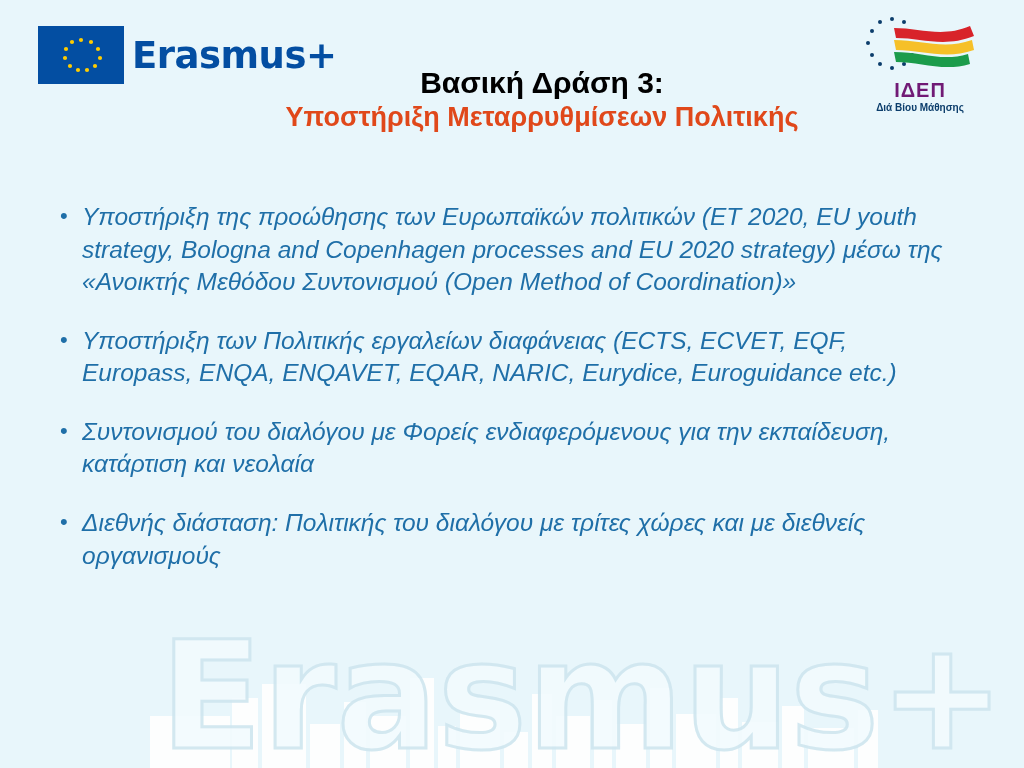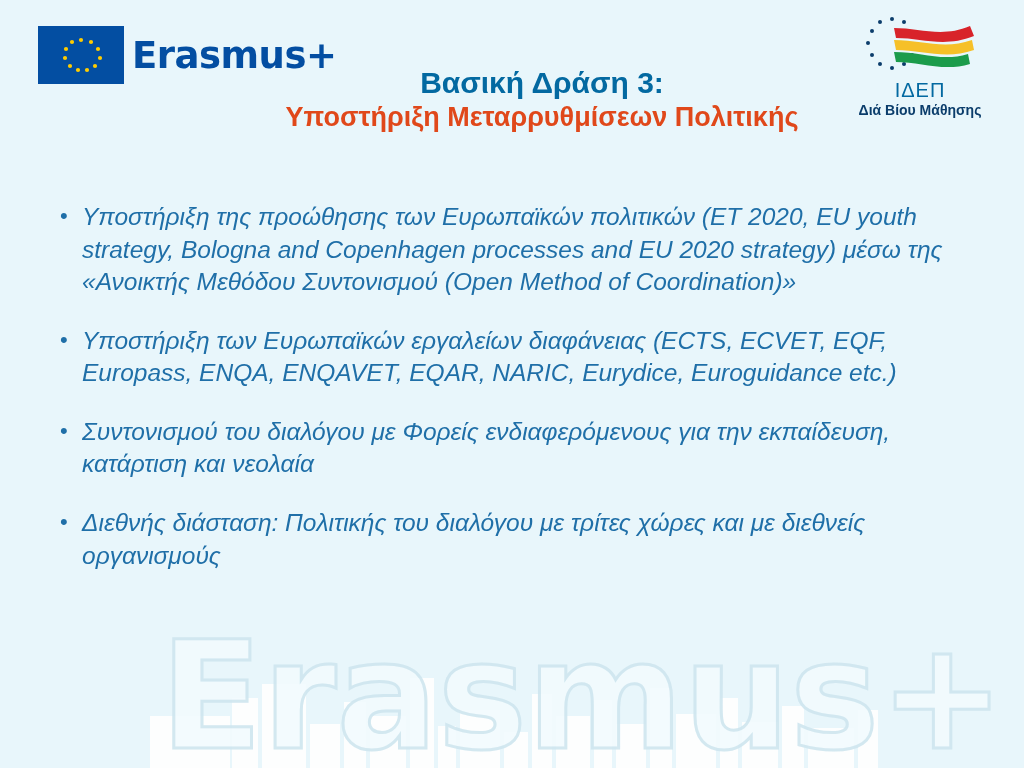--- a/index.html
+++ b/index.html
@@ -67,41 +67,41 @@
     position: absolute;
     right: 34px;
     top: 14px;
     width: 140px;
     height: 104px;
     text-align: center;
   }
   #idep-logo svg { display: block; }
   #idep-name {
     font-size: 20px;
-    font-weight: normal;
-    color: #0369a1;
+    font-weight: bold;
+    color: #701a75;
     letter-spacing: 1px;
     line-height: 1;
   }
   #idep-tagline {
-    font-size: 14px;
+    font-size: 10px;
     font-weight: bold;
     color: #0b3d6b;
     margin-top: 2px;
   }
 
   #title-block {
     position: absolute;
     left: 0;
     right: 0;
     top: 66px;
     text-align: center;
   }
   #title-line1 {
-    color: #0369a1;
+    color: #000000;
     font-size: 30px;
     font-weight: bold;
     line-height: 1.15;
     margin-left: 60px;
   }
   #title-line2 {
     color: #e0481a;
     font-size: 27px;
     font-weight: bold;
     line-height: 1.2;
@@ -228,21 +228,21 @@
 
 </div>
 
 <ul id="slide-body">
   <li class="bullet-item narrow">
     <span class="bullet-marker">•</span>
     <span class="bullet-text">Υποστήριξη της προώθησης των Ευρωπαϊκών πολιτικών (ΕΤ 2020, EU youth strategy, Bologna and Copenhagen processes and EU 2020 strategy) μέσω της «Ανοικτής Μεθόδου Συντονισμού (Open Method of Coordination)»</span>
   </li>
   <li class="bullet-item narrow">
     <span class="bullet-marker">•</span>
-    <span class="bullet-text">Υποστήριξη των Ευρωπαϊκών εργαλείων διαφάνειας (ECTS, ECVET, EQF, Europass, ENQA, ENQAVET, EQAR, NARIC, Eurydice, Euroguidance etc.)</span>
+    <span class="bullet-text">Υποστήριξη των Πολιτικής εργαλείων διαφάνειας (ECTS, ECVET, EQF, Europass, ENQA, ENQAVET, EQAR, NARIC, Eurydice, Euroguidance etc.)</span>
   </li>
   <li class="bullet-item wide">
     <span class="bullet-marker">•</span>
     <span class="bullet-text">Συντονισμού του διαλόγου με Φορείς ενδιαφερόμενους για την εκπαίδευση, κατάρτιση και νεολαία</span>
   </li>
   <li class="bullet-item wide">
     <span class="bullet-marker">•</span>
     <span class="bullet-text">Διεθνής διάσταση: Πολιτικής του διαλόγου με τρίτες χώρες και με διεθνείς οργανισμούς</span>
   </li>
 </ul>

